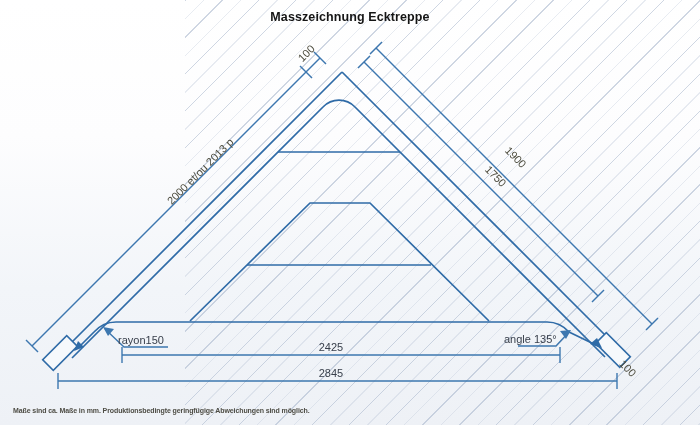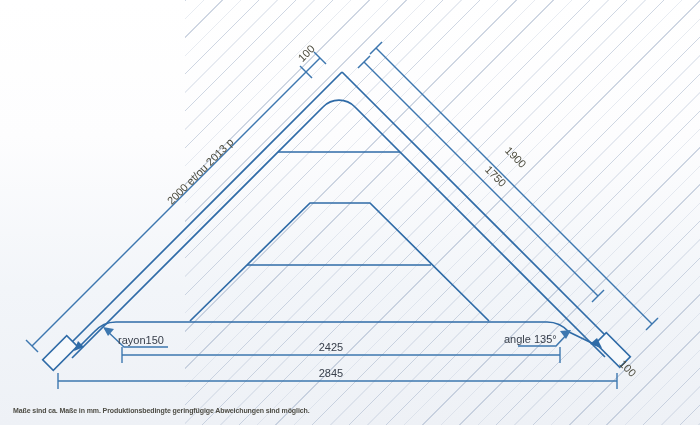--- a/index.html
+++ b/index.html
@@ -32,20 +32,21 @@
   .lbl{fill:var(--label,#4c4b3d);}
   .lbl2{fill:var(--label_dark,#39404c);}
 </style>
 </head>
 <body>
 
 <div class="stage">
 
   <div class="hatch"></div>
 
+  <div class="title">Masszeichnung Ecktreppe</div>
 
   <svg class="drawing" width="700" height="425" viewBox="0 0 700 425">
 
     <g>
       <path class="part" d="M342,72 L64,350"></path>
       <path class="part" d="M342,72 L617,347"></path>
       <path class="part" d="M72,358 L323,107 A22,22 0 0 1 355,107 L605,357"></path>
       <path class="part" d="M78,348 L94,332 Q103,322 116,322 L547,322 Q560,322 569,332 L600,347"></path>
 
       <path class="part" d="M278,152 L400,152"></path>

